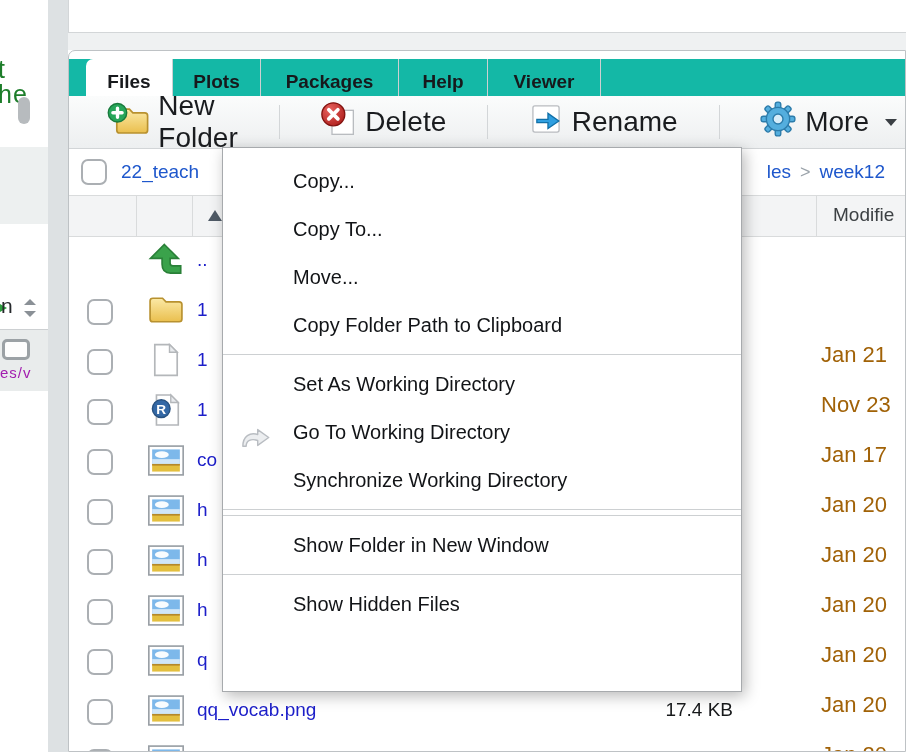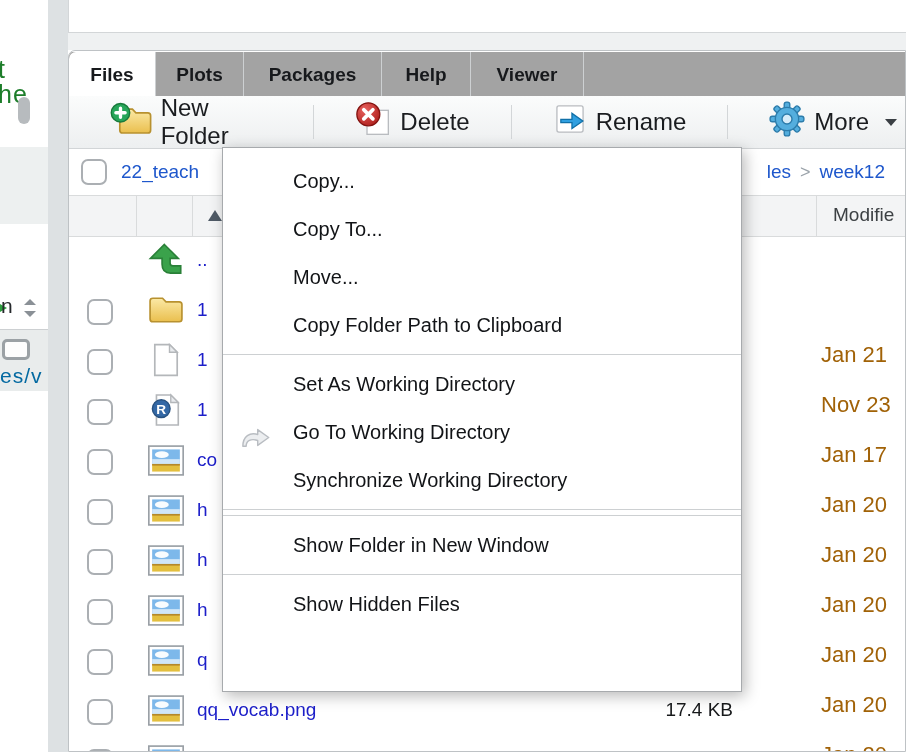--- a/index.html
+++ b/index.html
@@ -14,38 +14,38 @@
   .frag-selection { position:absolute; left:0; top:147px; width:48px; height:77px; background:#edf0f0; }
   .frag-green-arrow { position:absolute; left:-7px; top:153px; width:0; height:0;
       border-top:8px solid transparent; border-bottom:8px solid transparent; border-left:14px solid #2e9e3f; }
   .frag-n { position:absolute; left:1px; top:294px; font-size:21px; color:#26292c; }
   .frag-spinner { position:absolute; left:24px; top:299px; width:12px; height:18px; }
   .frag-spinner i { position:absolute; left:0; width:0; height:0; border-left:6px solid transparent; border-right:6px solid transparent; }
   .frag-spinner .up { top:0; border-bottom:6px solid #8a9096; }
   .frag-spinner .dn { bottom:0; border-top:6px solid #8a9096; }
   .frag-panel { position:absolute; left:0; top:329px; width:48px; height:62px; background:#e9ecec; border-top:1px solid #cdd0d2; }
   .frag-rrect { position:absolute; left:2px; top:9px; width:28px; height:21px; border:3px solid #9ba1a5; border-radius:5px; background:#fdfdfd; }
-  .frag-path { position:absolute; left:0; top:34px; font-size:21px; color:#0369a1; letter-spacing:1px; white-space:nowrap; }
+  .frag-path { position:absolute; left:0; top:34px; font-size:15px; color:#a21caf; letter-spacing:1px; white-space:nowrap; }
 
   .gap-strip { position:absolute; left:48px; top:0; width:20px; height:752px; background:#dde1e3; }
   .upper-pane { position:absolute; left:68px; top:0; width:838px; height:33px; background:#fff; border-bottom:1px solid #d3d6d8; border-left:1px solid #d3d6d8; }
   .gap2 { position:absolute; left:68px; top:33px; width:838px; height:17px; background:#eff1f2; }
 
   
   .files-pane { position:absolute; left:68px; top:50px; width:838px; height:702px; background:#fff;
       border:1px solid #bec2c5; border-top-left-radius:7px; overflow:hidden; }
 
-  .tabbar { position:absolute; left:0; top:1px; width:100%; height:45px; background:#a3a3a3; border-bottom:1px solid #cbced0; display:flex; }
+  .tabbar { position:absolute; left:0; top:8px; width:100%; height:45px; background:#14b8a6; border-bottom:1px solid #cbced0; display:flex;padding-left:17px; }
   .tab { height:45px; line-height:45px; text-align:center; font-weight:bold; font-size:19px; color:#17191c; border-right:1px solid #cdd0d2; }
   .tab.active { background:#fff; border-top-left-radius:7px; }
   .t0{width:87px} .t1{width:88px} .t2{width:138px} .t3{width:89px} .t4{width:113px}
 
   .toolbar { position:absolute; left:0; top:45px; width:100%; height:53px;
       background:linear-gradient(#fbfcfc,#edeff0); border-bottom:1px solid #d2d5d7;
-      display:flex; align-items:center; font-size:24px; color:#1a1c1f;gap:27px; }
+      display:flex; align-items:center; font-size:28px; color:#1a1c1f;gap:27px; }
   .tbtn { display:flex; align-items:center; gap:9px; height:40px; padding:0 8px; cursor:default; }
   .tsep { width:1px; height:34px; background:#d3d6d8; margin:0 6px; }
   .caret { width:0; height:0; border-left:6px solid transparent; border-right:6px solid transparent; border-top:7px solid #3a3f44; margin-left:7px; }
 
   .breadcrumb { position:absolute; left:0; top:98px; width:100%; height:46px; background:#fff;
       display:flex; align-items:center; font-size:19px; }
   .crumb { color:#1e57cc; }
   .crumb-sep { color:#9aa2a9; margin:0 9px; font-size:18px; }
   .bc-spacer { flex:1; }
 

